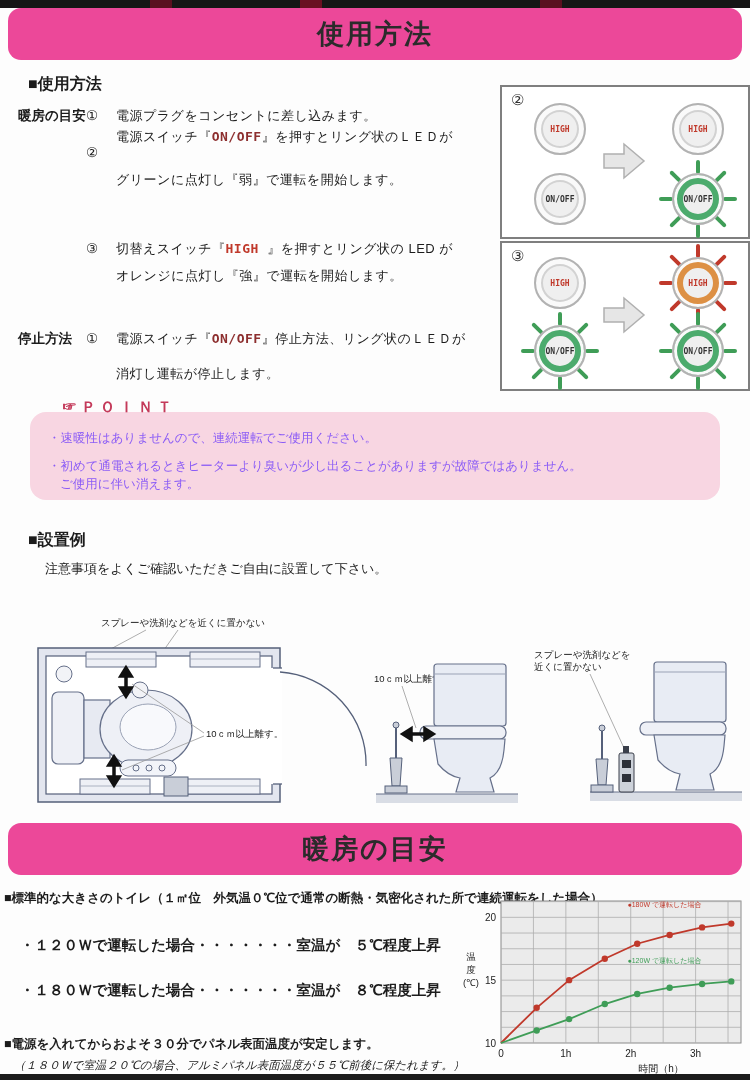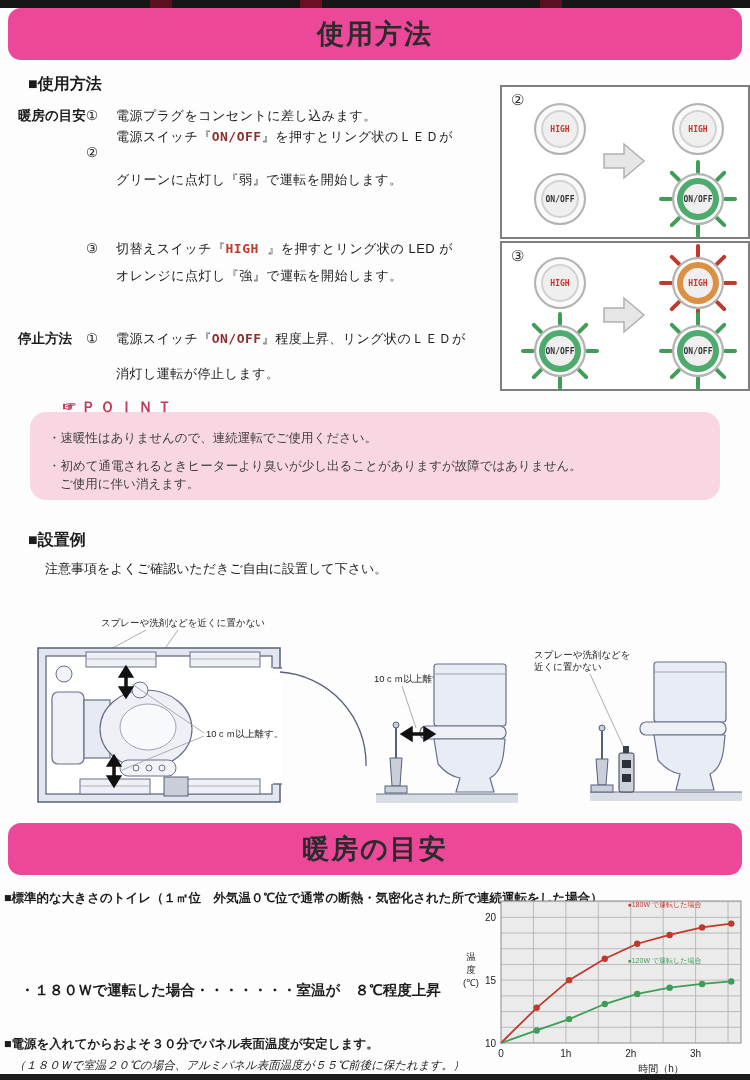--- a/index.html
+++ b/index.html
@@ -29,21 +29,21 @@
   .plabel{font-size:8px;font-weight:bold;font-family:"DejaVu Sans Mono",monospace;}
   .plabel.red{color:#c0392b;}
   .plabel.dark{color:#333;}
   .rays{position:absolute;left:-14px;top:-14px;width:80px;height:80px;pointer-events:none;}
   .rays.green line{stroke:#3f9d57;}
   .rays.red line{stroke:#c0392b;}
   .block-arrow{position:absolute;}
   
   .point-box{position:absolute;left:30px;top:412px;width:690px;height:88px;background:#f8d6e2;border-radius:16px;}
   .point-title{position:absolute;left:62px;top:398px;font-size:15px;font-weight:bold;color:#c43a5a;letter-spacing:4px;text-align:center;}
-  .point-line{position:absolute;font-size:12.5px;color:#404040;}
+  .point-line{position:absolute;font-size:12.5px;color:#8b5cf6;}
   .body-line{position:absolute;font-size:13px;color:#1c1c1c;}
   .diagram{position:absolute;}
   .diagram text{font-family:"Liberation Sans",sans-serif;}
   .cond-line{position:absolute;font-size:12.5px;font-weight:600;color:#1c1c1c;}
   .big-bullet{position:absolute;font-size:14.5px;font-weight:600;color:#1c1c1c;}
   .note1{position:absolute;font-size:12.5px;font-weight:600;color:#1c1c1c;}
   .note2{position:absolute;font-size:11.5px;color:#1c1c1c;font-style:italic;}
   #heat-chart{position:absolute;left:455px;top:893px;}
 </style>
 </head>
@@ -66,21 +66,21 @@
   <div class="stepnum" style="left:86px;top:144px;">②</div>
   <div class="stepline" style="left:116px;top:128px;"><span>電源スイッチ『</span><span class="code code-dark">ON/OFF</span><span>』を押すとリング状のＬＥＤが</span></div>
   <div class="stepline" style="left:116px;top:171px;">グリーンに点灯し『弱』で運転を開始します。</div>
 
   <div class="stepnum" style="left:86px;top:240px;">③</div>
   <div class="stepline" style="left:116px;top:267px;">オレンジに点灯し『強』で運転を開始します。</div>
   <div class="stepline" style="left:116px;top:240px;"><span>切替えスイッチ『</span><span class="code code-red">HIGH </span><span>』を押すとリング状の LED が</span></div>
 
   <div class="lbl" style="left:18px;top:330px;">停止方法</div>
   <div class="stepnum" style="left:86px;top:330px;">①</div>
-  <div class="stepline" style="left:116px;top:330px;"><span>電源スイッチ『</span><span class="code code-dark">ON/OFF</span><span>』程度上昇、リング状のＬＥＤが</span></div>
+  <div class="stepline" style="left:116px;top:330px;"><span>電源スイッチ『</span><span class="code code-dark">ON/OFF</span><span>』停止方法、リング状のＬＥＤが</span></div>
   <div class="stepline" style="left:116px;top:365px;">消灯し運転が停止します。</div>
 
   <div class="panel" style="top:85px;height:150px;">
     <div class="panel-num">②</div>
     <div class="pbtn" style="left:32px;top:16px;">
       <div class="face">
           <span class="plabel red">HIGH</span>
         </div>
     </div>
     <div class="pbtn" style="left:32px;top:86px;">
@@ -277,20 +277,21 @@
     <rect x="87" y="121" width="15" height="39" rx="2" fill="#cdd2da" stroke="#3a3f4a" stroke-width="1"></rect>
     <rect x="90" y="128" width="9" height="8" fill="#2c3038"></rect>
     <rect x="90" y="142" width="9" height="8" fill="#2c3038"></rect>
   </svg>
 
   <div class="tan-bar" style="top:823px;">
     <span class="bar-title">暖房の目安</span>
   </div>
 
   <div class="cond-line" style="left:4px;top:890px;">■標準的な大きさのトイレ（１㎡位　外気温０℃位で通常の断熱・気密化された所で連続運転をした場合）</div>
+  <div class="big-bullet" style="left:20px;top:936px;">・１２０Ｗで運転した場合・・・・・・・室温が　５℃程度上昇</div>
   <div class="big-bullet" style="left:20px;top:981px;">・１８０Ｗで運転した場合・・・・・・・室温が　８℃程度上昇</div>
   <div class="note1" style="left:4px;top:1036px;">■電源を入れてからおよそ３０分でパネル表面温度が安定します。</div>
   <div class="note2" style="left:14px;top:1058px;">（１８０Ｗで室温２０℃の場合、アルミパネル表面温度が５５℃前後に保たれます。）</div>
 
   <svg id="heat-chart" width="292" height="184" viewBox="0 0 292 184">
       <rect x="46" y="8" width="240" height="142" fill="#ebebeb" stroke="#8a8a8a" stroke-width="1"></rect>
       <line x1="78.43243243243242" y1="8" x2="78.43243243243242" y2="150" stroke="#adadad" stroke-width="0.8"></line>
       <line x1="110.86486486486486" y1="8" x2="110.86486486486486" y2="150" stroke="#adadad" stroke-width="0.8"></line>
       <line x1="143.2972972972973" y1="8" x2="143.2972972972973" y2="150" stroke="#adadad" stroke-width="0.8"></line>
       <line x1="175.7297297297297" y1="8" x2="175.7297297297297" y2="150" stroke="#adadad" stroke-width="0.8"></line>

